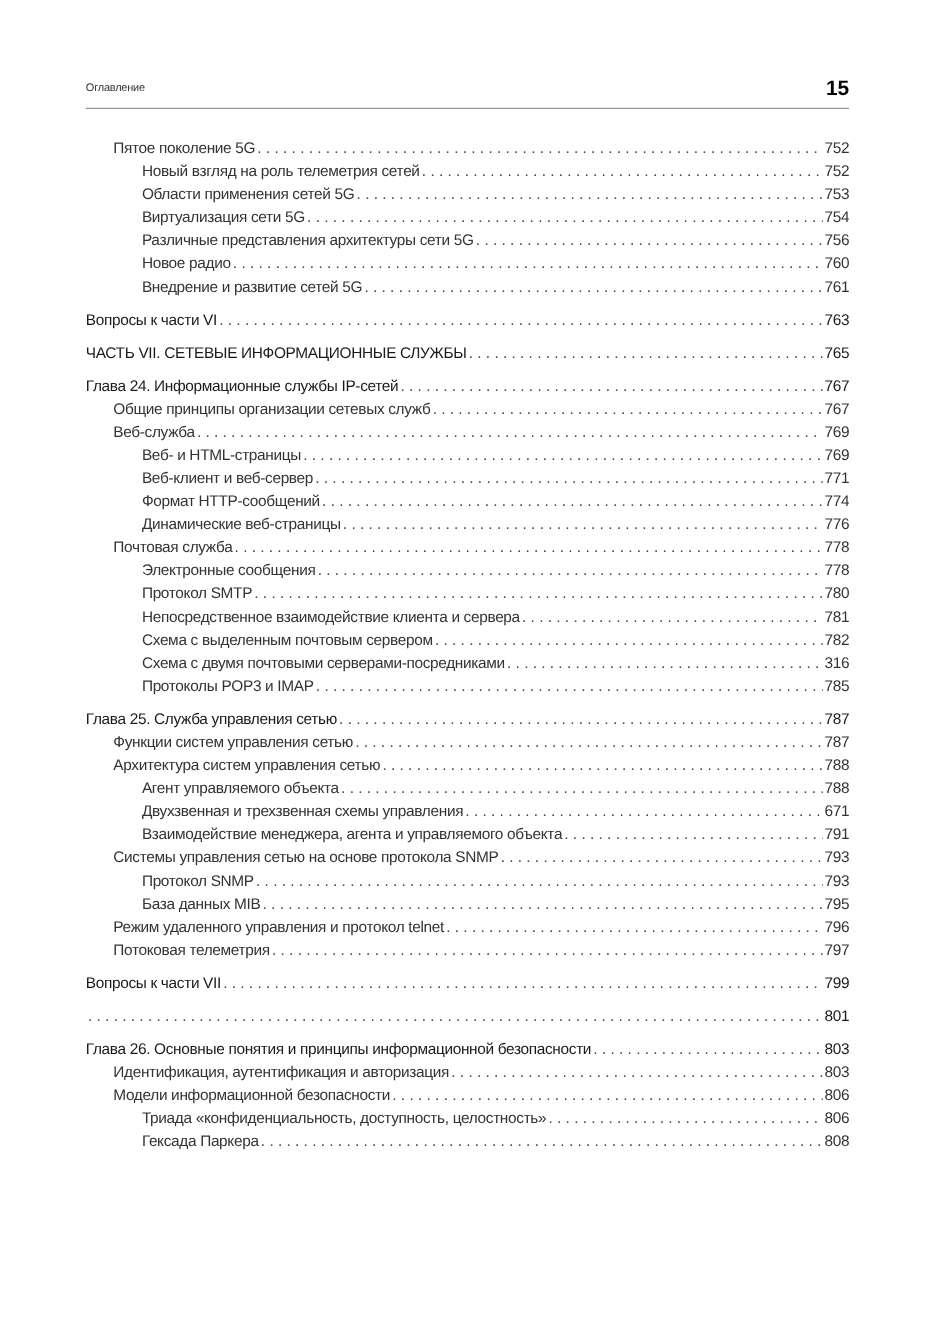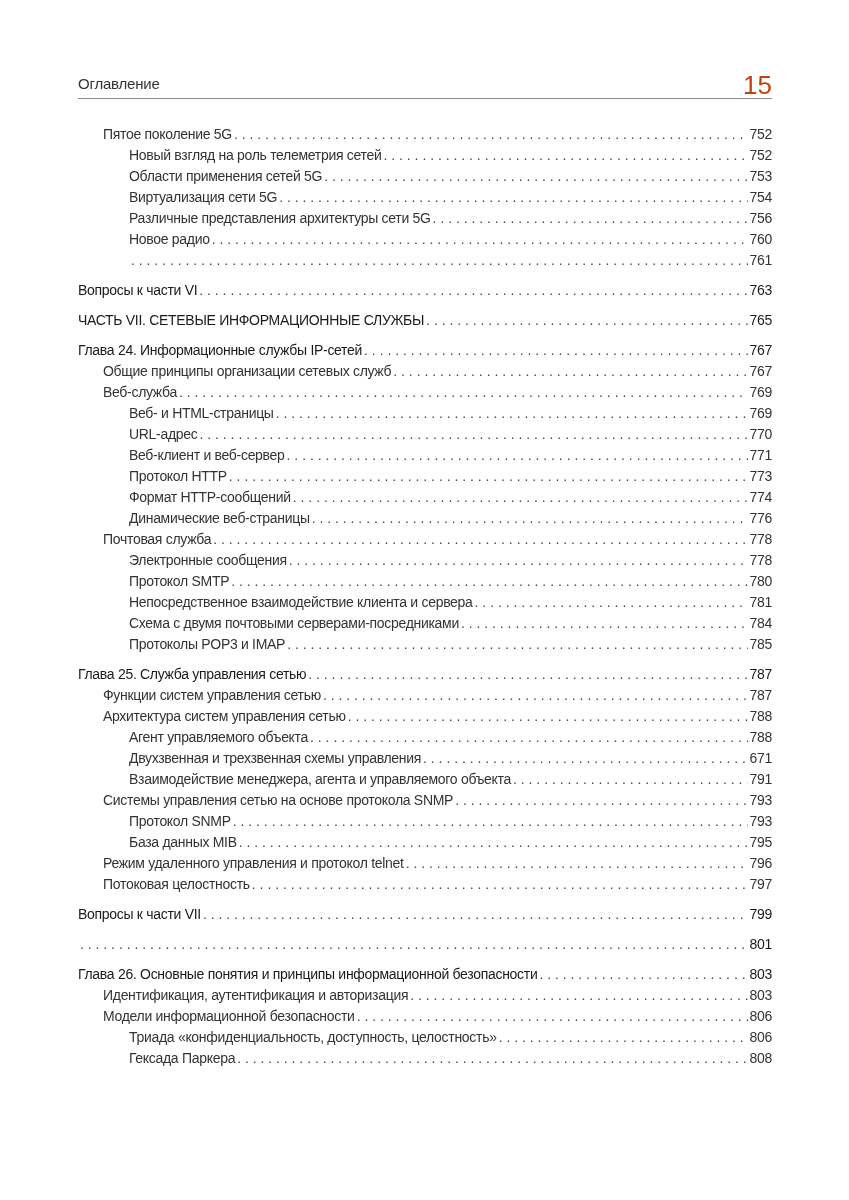--- a/index.html
+++ b/index.html
@@ -1,21 +1,21 @@
 <!DOCTYPE html>
 <html><head>
 <meta charset="utf-8">
 <style>
   html, body { margin: 0; padding: 0; background: #ffffff; }
   body { width: 849px; height: 1200px; position: relative; overflow: hidden;
          font-family: "Liberation Sans", sans-serif; color: #2a2a2a; }
   .header { position: absolute; left: 78px; top: 68px; width: 694px; height: 30px;
             border-bottom: 1.5px solid #8a8a8a; }
-  .header .title { position: absolute; left: 0; top: 7px; font-size: 15px; color: #333; letter-spacing: -0.2px; }
-  .header .pnum { position: absolute; right: 0; top: 2px; font-size: 26px; font-weight: normal; color: #c2410c; }
+  .header .title { position: absolute; left: 0; top: 7px; font-size: 10px; color: #333; letter-spacing: -0.2px; }
+  .header .pnum { position: absolute; right: 0; top: 2px; font-size: 19px; font-weight: bold; color: #000000; }
   .toc { position: absolute; left: 78px; top: 124px; width: 694px; }
   .row { display: flex; align-items: baseline; height: 21px; font-size: 14px; line-height: 21px;
          white-space: nowrap; overflow: hidden; letter-spacing: -0.3px; color: #333; }
   .row.l1 { padding-left: 25px; }
   .row.l2 { padding-left: 51px; }
   .row.bold { font-weight: normal; color: #1a1a1a; font-size: 14px; }
   .row.gap { margin-top: 9px; }
   .row .label { flex: 0 0 auto; }
   .row .dots { flex: 1 1 auto; overflow: hidden; margin: 0 2px; color: #444; letter-spacing: 2.6px; }
   .row .dots::after { content: ". . . . . . . . . . . . . . . . . . . . . . . . . . . . . . . . . . . . . . . . . . . . . . . . . . . . . . . . . . . . . . . . . . . . . . . . . . . . . . . . . . . . . . . . . . . . . . . . . . . . . . . . . . . . . . . . . . . . . . . ."; letter-spacing: 0; }
@@ -54,20 +54,21 @@
     <span class="label">Различные представления архитектуры сети 5G</span>
     <span class="dots"></span>
     <span class="page">756</span>
   </div>
     <div class="row l2">
     <span class="label">Новое радио</span>
     <span class="dots"></span>
     <span class="page">760</span>
   </div>
     <div class="row l2">
+    <span class="label">Внедрение и развитие сетей 5G</span>
     <span class="dots"></span>
     <span class="page">761</span>
   </div>
     <div class="row l0 bold gap">
     <span class="label">Вопросы к части VI</span>
     <span class="dots"></span>
     <span class="page">763</span>
   </div>
     <div class="row l0 bold gap">
     <span class="label">ЧАСТЬ VII. СЕТЕВЫЕ ИНФОРМАЦИОННЫЕ СЛУЖБЫ</span>
@@ -88,35 +89,25 @@
     <span class="label">Веб-служба</span>
     <span class="dots"></span>
     <span class="page">769</span>
   </div>
     <div class="row l2">
     <span class="label">Веб- и HTML-страницы</span>
     <span class="dots"></span>
     <span class="page">769</span>
   </div>
     <div class="row l2">
-    <span class="label">URL-адрес</span>
-    <span class="dots"></span>
-    <span class="page">770</span>
-  </div>
-    <div class="row l2">
     <span class="label">Веб-клиент и веб-сервер</span>
     <span class="dots"></span>
     <span class="page">771</span>
   </div>
     <div class="row l2">
-    <span class="label">Протокол HTTP</span>
-    <span class="dots"></span>
-    <span class="page">773</span>
-  </div>
-    <div class="row l2">
     <span class="label">Формат HTTP-сообщений</span>
     <span class="dots"></span>
     <span class="page">774</span>
   </div>
     <div class="row l2">
     <span class="label">Динамические веб-страницы</span>
     <span class="dots"></span>
     <span class="page">776</span>
   </div>
     <div class="row l1">
@@ -133,23 +124,28 @@
     <span class="label">Протокол SMTP</span>
     <span class="dots"></span>
     <span class="page">780</span>
   </div>
     <div class="row l2">
     <span class="label">Непосредственное взаимодействие клиента и сервера</span>
     <span class="dots"></span>
     <span class="page">781</span>
   </div>
     <div class="row l2">
+    <span class="label">Схема с выделенным почтовым сервером</span>
+    <span class="dots"></span>
+    <span class="page">782</span>
+  </div>
+    <div class="row l2">
     <span class="label">Схема с двумя почтовыми серверами-посредниками</span>
     <span class="dots"></span>
-    <span class="page">784</span>
+    <span class="page">316</span>
   </div>
     <div class="row l2">
     <span class="label">Протоколы POP3 и IMAP</span>
     <span class="dots"></span>
     <span class="page">785</span>
   </div>
     <div class="row l0 bold gap">
     <span class="label">Глава 25. Служба управления сетью</span>
     <span class="dots"></span>
     <span class="page">787</span>
@@ -193,21 +189,21 @@
     <span class="label">База данных MIB</span>
     <span class="dots"></span>
     <span class="page">795</span>
   </div>
     <div class="row l1">
     <span class="label">Режим удаленного управления и протокол telnet</span>
     <span class="dots"></span>
     <span class="page">796</span>
   </div>
     <div class="row l1">
-    <span class="label">Потоковая целостность</span>
+    <span class="label">Потоковая телеметрия</span>
     <span class="dots"></span>
     <span class="page">797</span>
   </div>
     <div class="row l0 bold gap">
     <span class="label">Вопросы к части VII</span>
     <span class="dots"></span>
     <span class="page">799</span>
   </div>
     <div class="row l0 bold gap">
     <span class="dots"></span>

